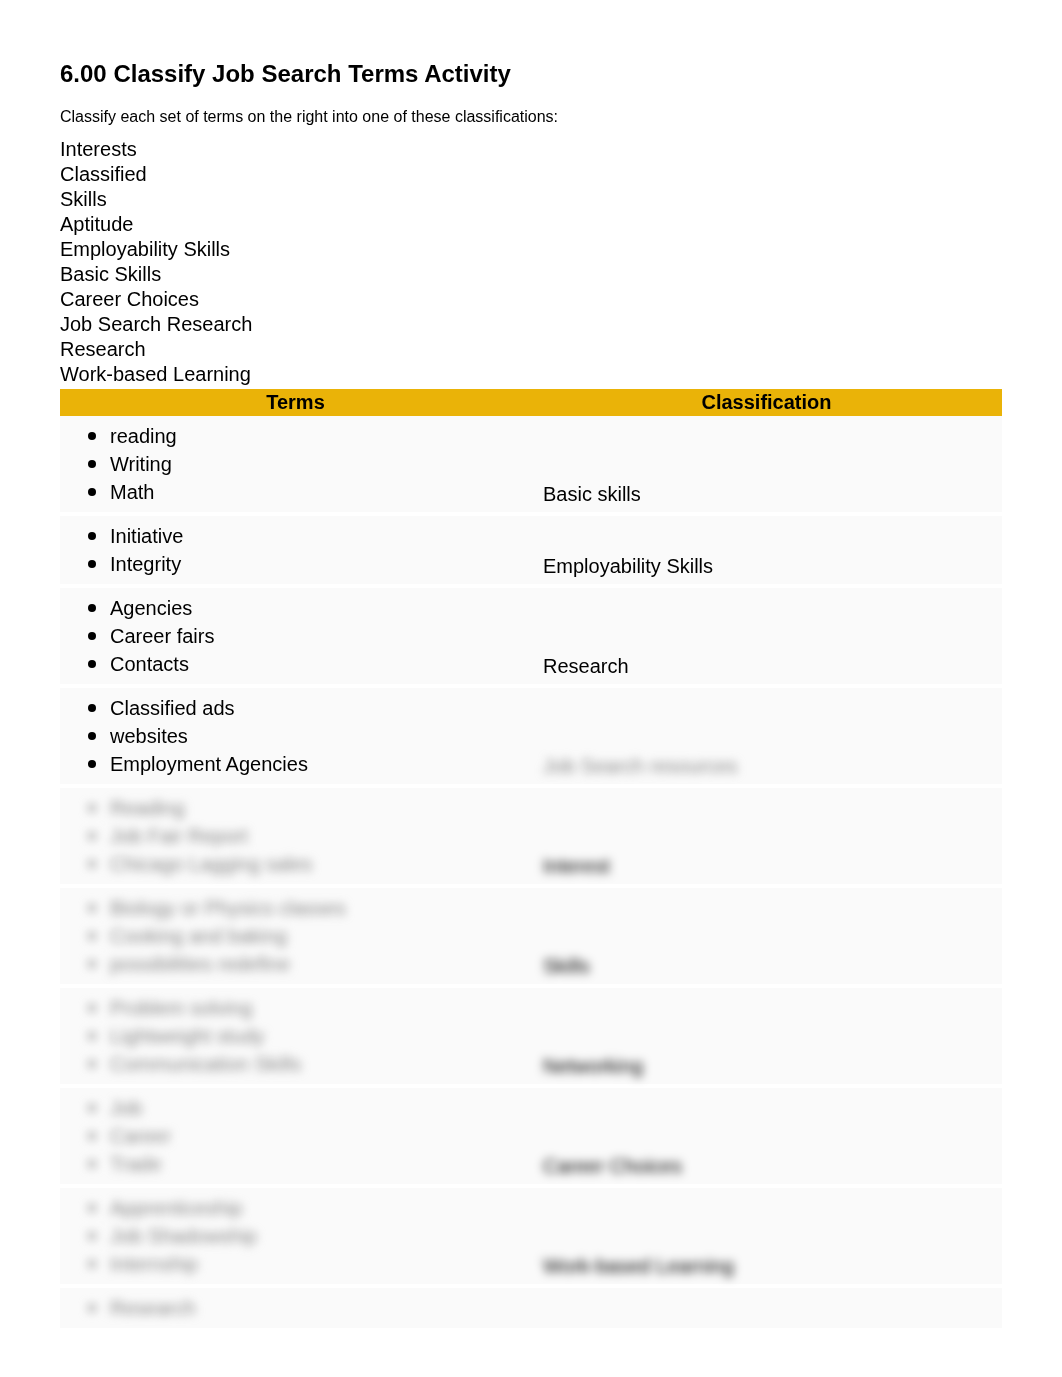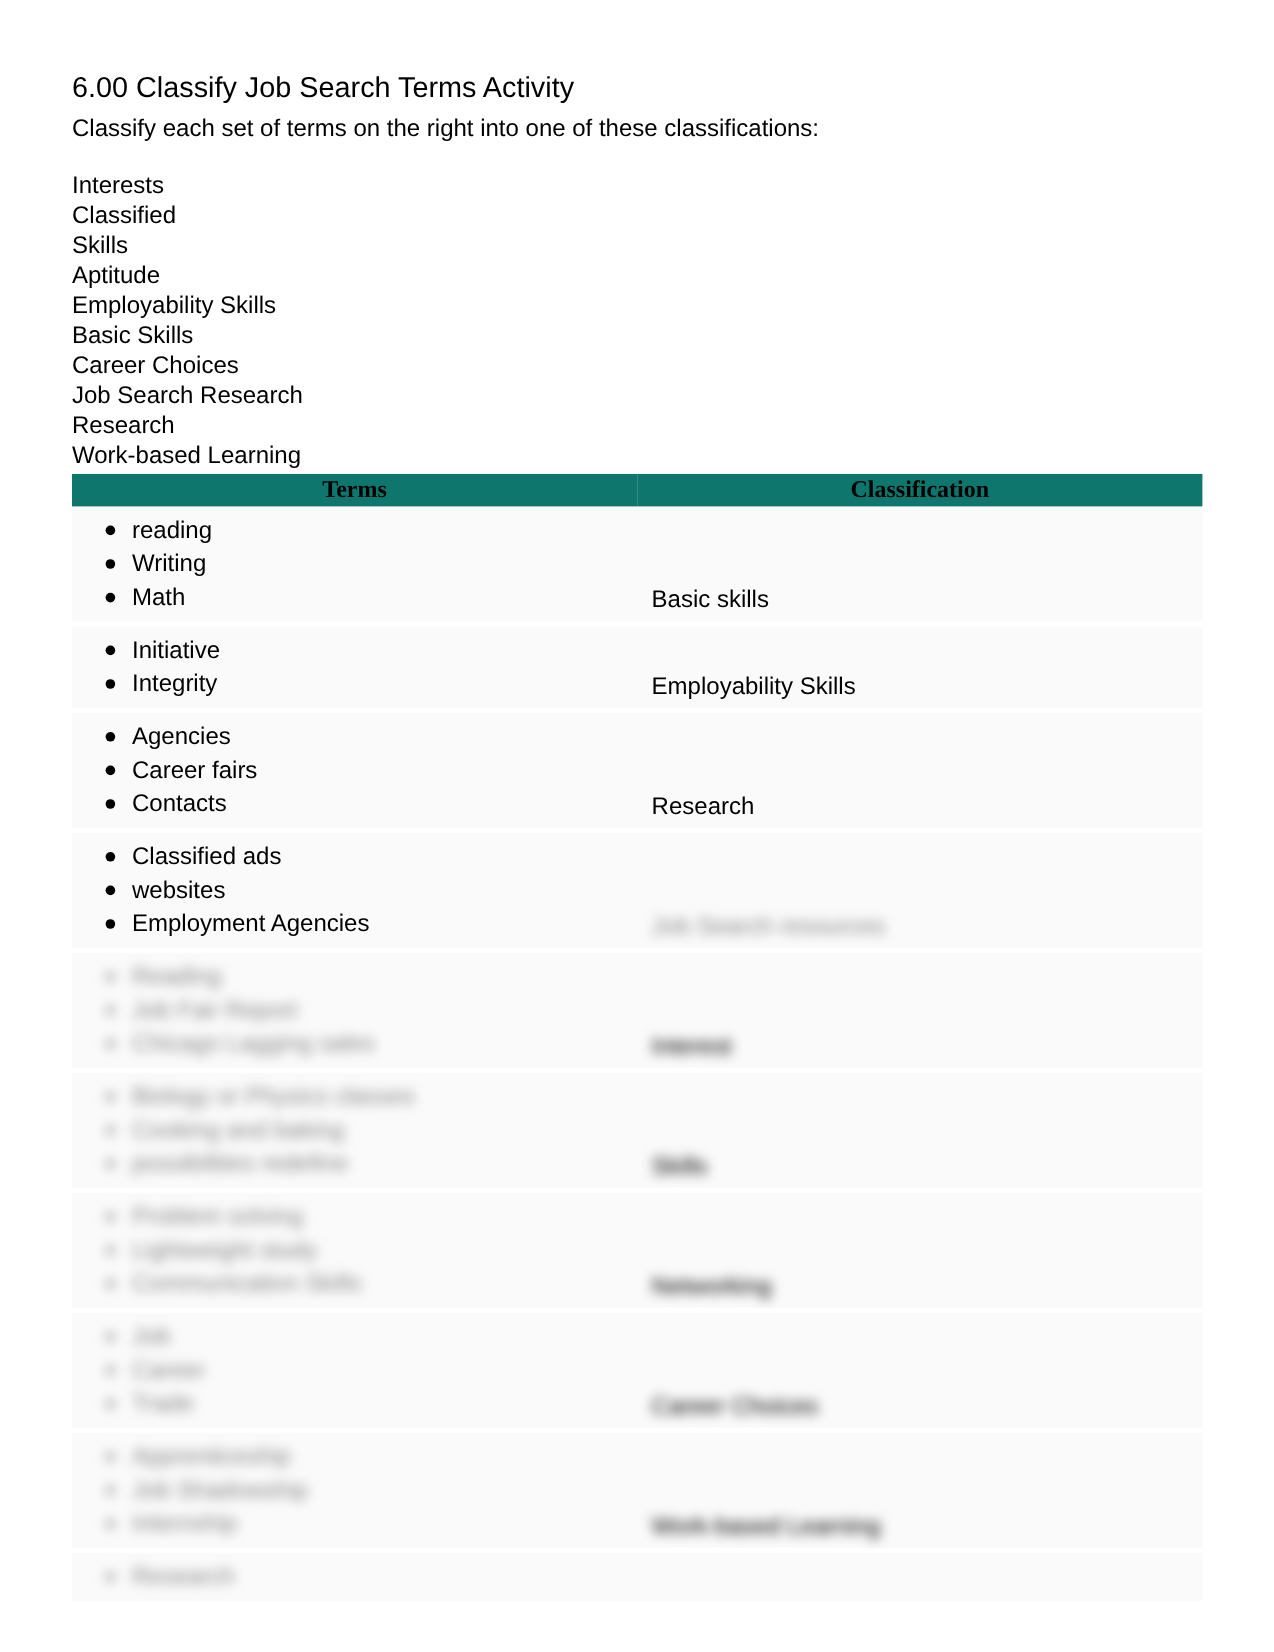--- a/index.html
+++ b/index.html
@@ -5,50 +5,49 @@
     * { box-sizing: border-box; margin: 0; padding: 0; }
     body {
       font-family: Arial, Helvetica, sans-serif;
       background: #fff;
       width: 1062px;
       padding: 60px 60px 40px 60px;
       font-size: 20px;
       color: #000;
     }
     .title {
-      font-weight: normal;
+      font-weight: bold;
       font-size: 24px;
-      margin-bottom: 8px;
+      margin-bottom: 20px;
     }
     .instructions {
-      font-size: 20px;
-      margin-bottom: 24px;
+      font-size: 16px;
     }
     .class-list {
       margin-bottom: 2px;
+      margin-top: 11px;
     }
     .class-list div {
       line-height: 1.25;
     }
     .table {
       width: 100%;
       border-collapse: separate;
       border-spacing: 0;
     }
     .header-row {
       display: flex;
       width: 100%;
     }
     .header-cell {
       flex: 1;
       text-align: center;
       font-weight: bold;
       padding: 2px 0;
-      background: #0f766e;
-      font-family: Liberation Serif, serif;
+      background: #eab308;
     }
     .data-row {
       display: flex;
       width: 100%;
       background: #fafafa;
       border-bottom: 4px solid #fff;
       align-items: flex-end;
     }
     .terms-cell {
       flex: 1;

